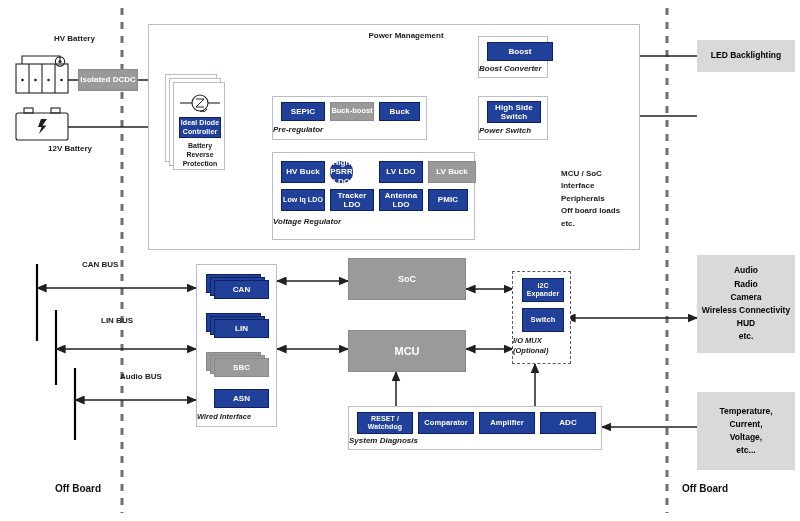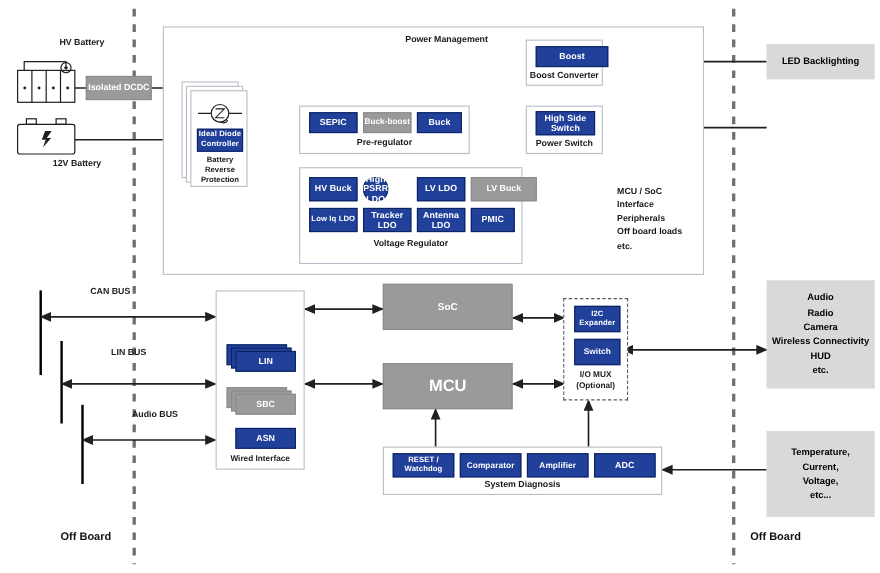--- a/index.html
+++ b/index.html
@@ -27,22 +27,22 @@
     font-weight:bold;font-size:8.5px;line-height:1.55;
   }
   .group{
     background:#ffffff;border:1px solid #b9bdc7;
   }
   .grouptitle{
     position:absolute;width:100%;text-align:center;
     font-size:8px;font-weight:bold;color:#1a1a1a;
   }
   .capt{
-    position:absolute;width:100%;text-align:center;
-    font-size:8px;font-weight:bold;color:#1a1a1a;
+    position:absolute;width:100%;text-align:left;
+    font-size:8px;font-weight:bold;color:#1a1a1a;font-style:italic;
   }
   .plain{
     position:absolute;font-size:8px;font-weight:bold;color:#1a1a1a;
     line-height:1.55;white-space:pre-line;padding-left:40px;
   }
   .dash-box{border:1.4px dashed #5a5a6e;background:#ffffff;}
 
   
   .stack{position:absolute;}
 
@@ -186,21 +186,21 @@
     <div class="abs blue" style="left:106px;top:5px;width:41px;height:19px;">Buck</div>
     <div class="capt" style="top:28px;">Pre-regulator</div>
   </div>
 
   <div class="abs group" style="left:272px;top:152px;width:203px;height:88px;">
 
     <div class="abs blue" style="left:8px;top:8px;width:44px;height:22px;white-space:pre-line;">HV Buck</div>
     <div class="abs blue" style="left:57px;top:8px;width:23px;height:22px;white-space:pre-line;border-radius:10px;">High PSRR
 LDO</div>
     <div class="abs blue" style="left:106px;top:8px;width:44px;height:22px;white-space:pre-line;">LV LDO</div>
-    <div class="abs grey" style="left:155px;top:8px;width:60px;height:22px;white-space:pre-line;">LV Buck</div>
+    <div class="abs grey" style="left:155px;top:8px;width:48px;height:22px;white-space:pre-line;">LV Buck</div>
 
     <div class="abs blue" style="left:8px;top:36px;width:44px;height:22px;white-space:pre-line;font-size:7px;">Low Iq LDO</div>
     <div class="abs blue" style="left:57px;top:36px;width:44px;height:22px;white-space:pre-line;">Tracker
 LDO</div>
     <div class="abs blue" style="left:106px;top:36px;width:44px;height:22px;white-space:pre-line;">Antenna
 LDO</div>
     <div class="abs blue" style="left:155px;top:36px;width:40px;height:22px;">PMIC</div>
     <div class="capt" style="top:64px;">Voltage Regulator</div>
   </div>
 
@@ -214,40 +214,45 @@
 
   <div class="plain" style="left:14px;top:33px;">HV Battery</div>
   <div class="plain" style="left:8px;top:143px;">12V Battery</div>
 
   <div class="plain" style="left:42px;top:259px;">CAN BUS</div>
   <div class="plain" style="left:61px;top:315px;">LIN BUS</div>
   <div class="plain" style="left:80px;top:371px;">Audio BUS</div>
 
   <div class="abs group" style="left:196px;top:264px;width:81px;height:163px;">
 
+    <div class="stack" style="left:9px;top:9px;width:64px;height:28px;">
+      <div class="abs blue" style="left:0;top:0;width:55px;height:19px;"></div>
+      <div class="abs blue" style="left:4px;top:3px;width:55px;height:19px;"></div>
+      <div class="abs blue" style="left:8px;top:6px;width:55px;height:19px;">CAN</div>
+    </div>
 
     <div class="stack" style="left:9px;top:48px;width:64px;height:28px;">
       <div class="abs blue" style="left:0;top:0;width:55px;height:19px;"></div>
       <div class="abs blue" style="left:4px;top:3px;width:55px;height:19px;"></div>
       <div class="abs blue" style="left:8px;top:6px;width:55px;height:19px;">LIN</div>
     </div>
 
     <div class="stack" style="left:9px;top:87px;width:64px;height:28px;">
       <div class="abs grey" style="left:0;top:0;width:55px;height:19px;"></div>
       <div class="abs grey" style="left:4px;top:3px;width:55px;height:19px;"></div>
       <div class="abs grey" style="left:8px;top:6px;width:55px;height:19px;">SBC</div>
     </div>
 
     <div class="abs blue" style="left:17px;top:124px;width:55px;height:19px;">ASN</div>
 
     <div class="capt" style="top:147px;font-size:7.5px;">Wired Interface</div>
   </div>
 
   <div class="abs grey" style="left:348px;top:258px;width:118px;height:42px;font-size:9px;">SoC</div>
-  <div class="abs grey" style="left:348px;top:330px;width:118px;height:42px;font-size:15px;">MCU</div>
+  <div class="abs grey" style="left:348px;top:330px;width:118px;height:42px;font-size:11px;">MCU</div>
 
   <div class="abs dash-box" style="left:512px;top:271px;width:59px;height:93px;">
     <div class="abs blue" style="left:9px;top:6px;width:42px;height:24px;white-space:pre-line;font-size:7px;">I2C
 Expander</div>
     <div class="abs blue" style="left:9px;top:36px;width:42px;height:24px;font-size:7.5px;">Switch</div>
     <div class="capt" style="top:64px;font-size:7.5px;white-space:pre-line;line-height:1.3;">I/O MUX
 (Optional)</div>
   </div>
 
   <div class="abs group" style="left:348px;top:406px;width:254px;height:44px;">

